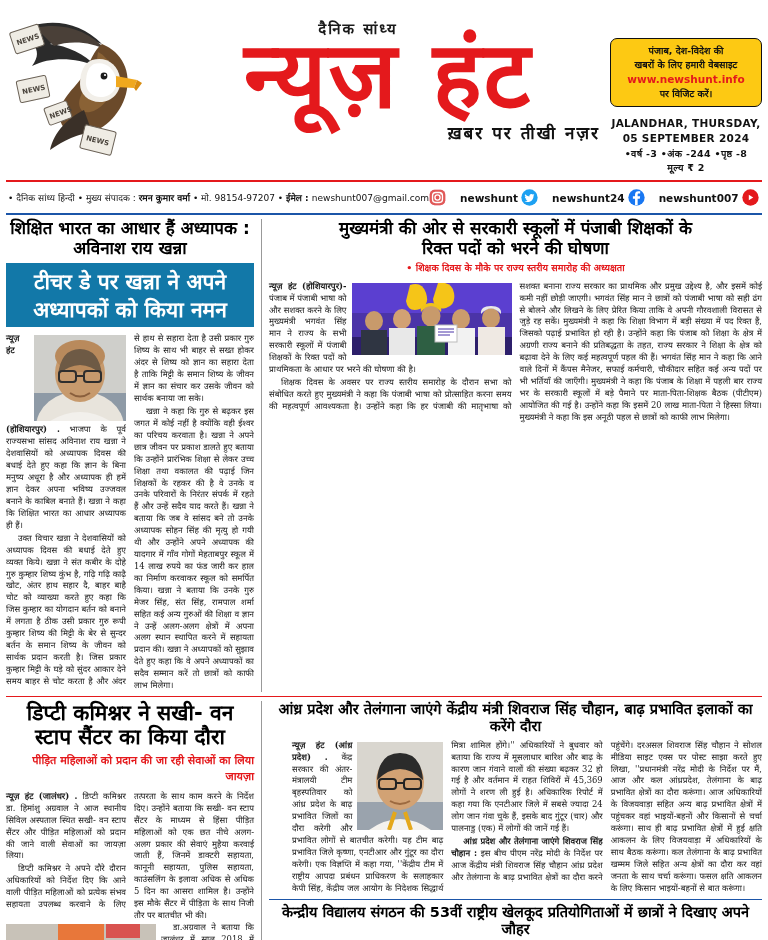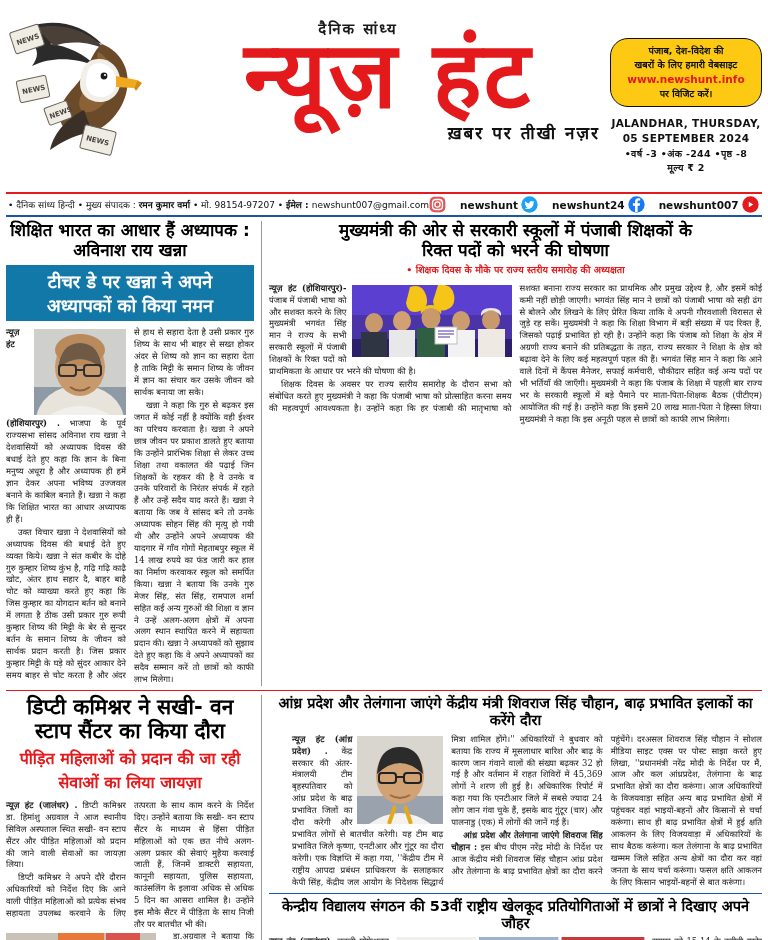--- a/index.html
+++ b/index.html
@@ -27,36 +27,36 @@
     line-height: 0.95; text-align: center; letter-spacing: 2px;
     margin-top: -6px; white-space: nowrap;
   }
   .tagline {
     font-family: "DejaVu Sans", sans-serif;
     font-size: 17px; font-weight: 700; color: #111;
     text-align: right; padding-right: 10px; margin-top: 2px; letter-spacing: 2px;
   }
   .infobox { width: 152px; flex: 0 0 152px; padding-top: 38px; text-align: center; }
   .webbox {
-    background: #fdc913; border: 1.5px solid #111; border-radius: 18px;
+    background: #fdc913; border: 1.5px solid #111; border-radius: 7px;
     padding: 5px 4px; font-family: "DejaVu Sans", sans-serif;
     font-size: 9.5px; font-weight: 700; color: #111; line-height: 1.45;
   }
   .webbox .url { color: #e4191c; font-size: 10.5px; text-align: center; }
   .dateline {
     margin-top: 9px; font-family: "DejaVu Sans", sans-serif;
     font-size: 10.5px; font-weight: 700; color: #111; line-height: 1.5;
     letter-spacing: 0.3px;
   }
   .dateline .sub { font-size: 9.5px; }
 
   
   .contactbar {
     border-top: 2.2px solid #e4191c; border-bottom: 2.2px solid #1b55a8;
-    height: 25px; display: flex; align-items: center; margin-top: 14px;
+    height: 35px; display: flex; align-items: center; margin-top: 2px;
     position: relative;
   }
   .contact-left {
     font-family: "DejaVu Sans", sans-serif; font-size: 9px; color: #111;
     white-space: nowrap; padding-left: 2px;
   }
   .contact-left b { font-weight: 700; }
   .socials { display: flex; align-items: center; gap: 3px; margin-left: auto; }
   .soc { display: flex; align-items: center; gap: 14px; }
   .soc-label { font-family: "DejaVu Sans", sans-serif; font-size: 10.5px; font-weight: 700; color: #111; }
@@ -65,28 +65,28 @@
   
   .hl {
     font-family: "DejaVu Sans", sans-serif; font-weight: 700; color: #000;
     line-height: 1.16; text-align: center;
   }
   .h-xl { font-size: 21px; }
   .h-lg { font-size: 17px; }
   .h-sm { font-size: 14.5px; }
   .bluebar {
     background: #1278a8; color: #fff; text-align: center;
-    font-family: "DejaVu Sans", sans-serif; font-weight: 700; font-size: 18px;
+    font-family: "DejaVu Sans", sans-serif; font-weight: 700; font-size: 21px;
     padding: 4px 10px; margin-top: 5px;
   }
   .redsub {
     color: #e4191c; font-family: "DejaVu Sans", sans-serif; font-weight: 700;
     font-size: 9.5px; text-align: center; line-height: 1.5; margin-top: 3px;
   }
-  .redsub-lg { font-size: 16px; }
+  .redsub-lg { font-size: 11px; text-align: right; }
   .body {
     font-family: "DejaVu Serif", "DejaVu Sans", serif;
     font-size: 8.4px; line-height: 1.42; color: #1a1a1a;
     text-align: justify; hyphens: auto;
   }
   .body p { text-indent: 12px; margin-bottom: 1px; }
   .body p.noind { text-indent: 0; }
   .dateline-lead { font-weight: 700; }
   .cols2 { column-count: 2; column-gap: 8px; }
   .cols3 { column-count: 3; column-gap: 8px; }

